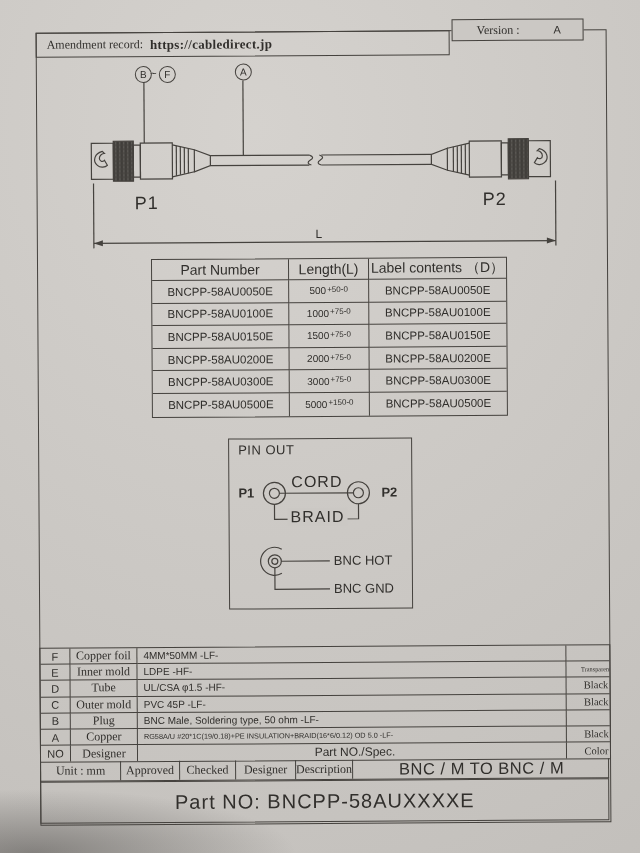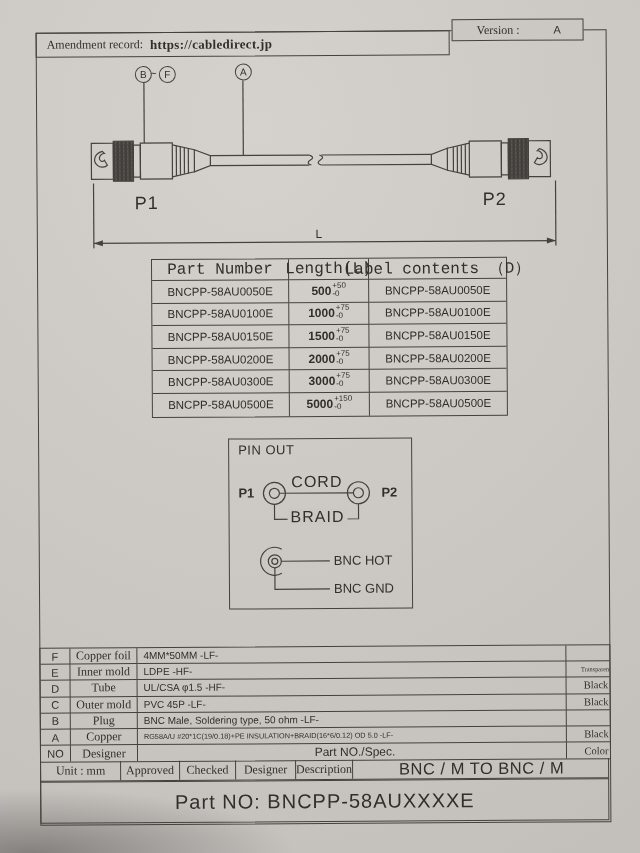--- a/index.html
+++ b/index.html
@@ -50,23 +50,23 @@
     grid-template-rows:21px repeat(6,22.6px);
     background:transparent;
   }
   .spec>div{
     border-right:1.1px solid var(--ln);border-bottom:1.1px solid var(--ln);
     display:flex;align-items:center;justify-content:center;
     font-size:11.5px;white-space:nowrap;
   }
   .spec>div:nth-child(3n){border-right:none;}
   .spec>div.bl{border-bottom:none;}
-  .spec .hd{font-size:16px;font-family:Liberation Mono, monospace;}
-  .spec .lv{font-size:12px;font-weight:bold;}
-  .tol{display:inline-flex;flex-direction:column;font-size:8px;line-height:8px;margin-left:1px;transform:translateY(-1px);text-align:left;}
+  .spec .hd{font-size:14px;}
+  .spec .lv{font-size:10px;}
+  .tol{display:inline-flex;font-size:8px;line-height:8px;margin-left:1px;transform:translateY(-1px);text-align:left;}
 
   
   .pin{left:228px;top:438px;width:182px;height:169px;border:1.3px solid var(--ln);}
   .pin .t{left:9px;top:3px;font-size:13px;letter-spacing:.5px;text-align:right;}
   .pin .pp{font-size:13px;font-weight:bold;}
   .pin .big{font-size:16px;letter-spacing:1px;}
   .pin .mask{background:var(--paper);padding:0 3px;}
   .pin .sm{font-size:13px;}
 
   

